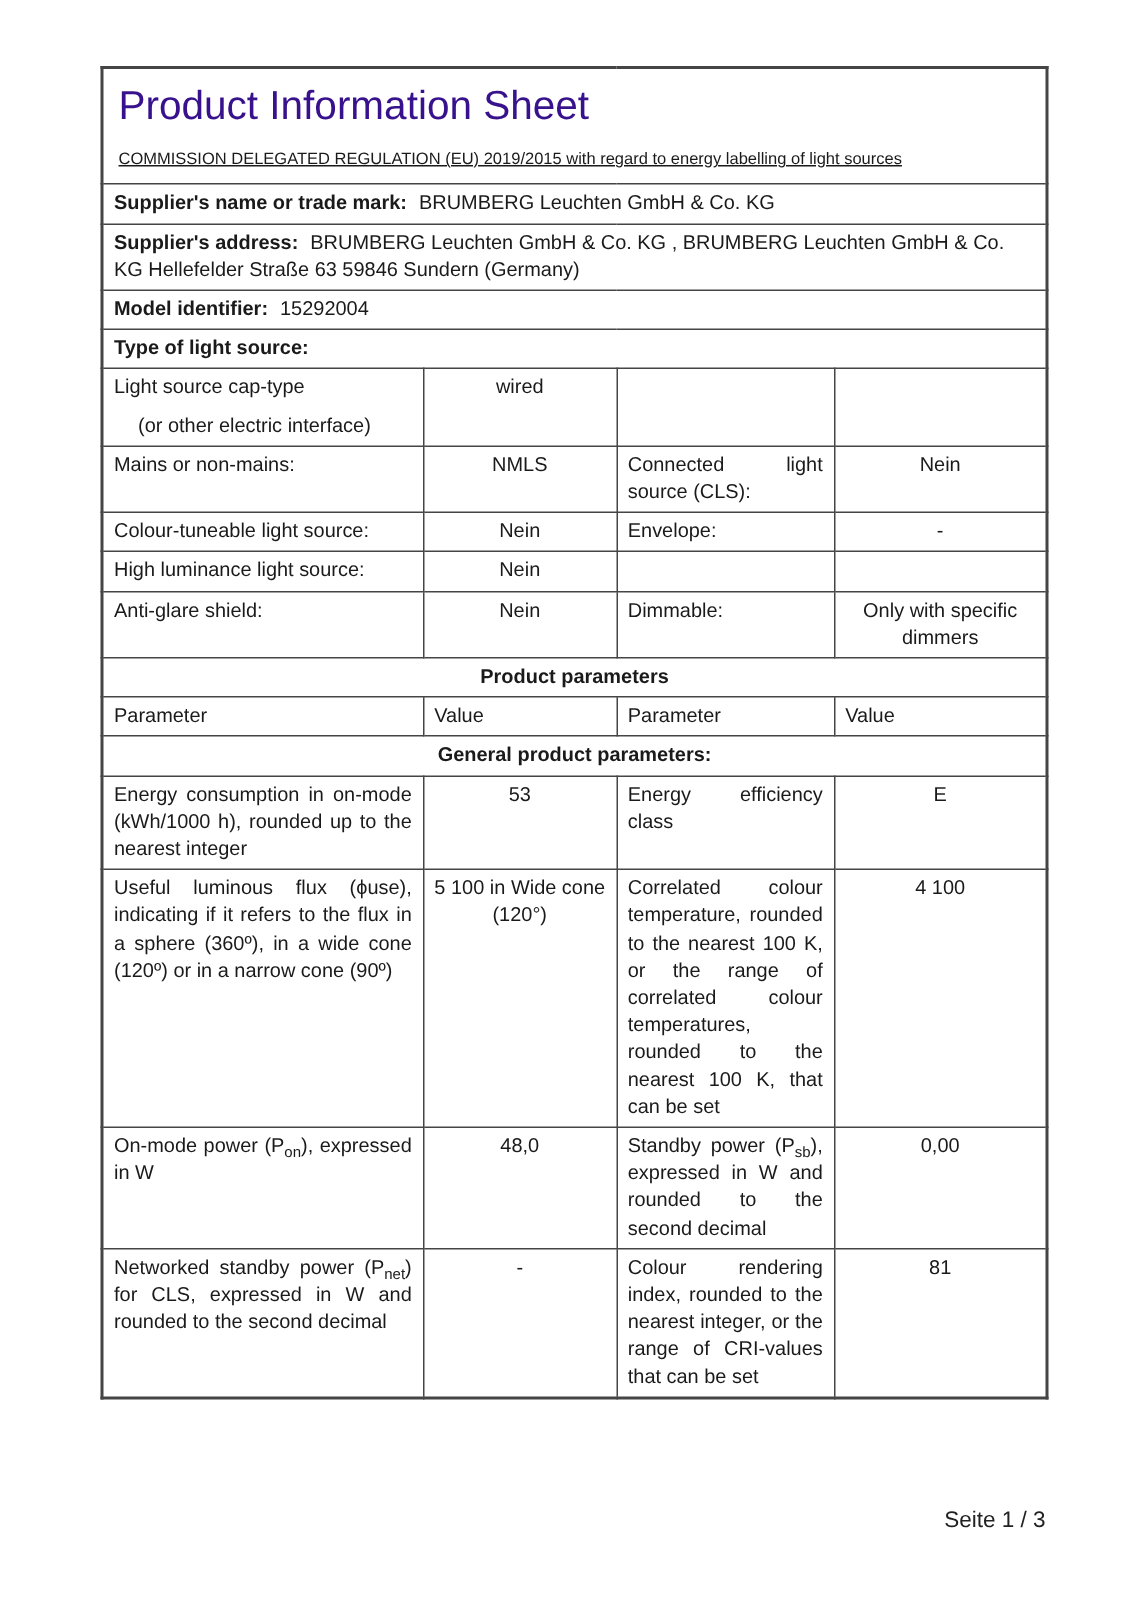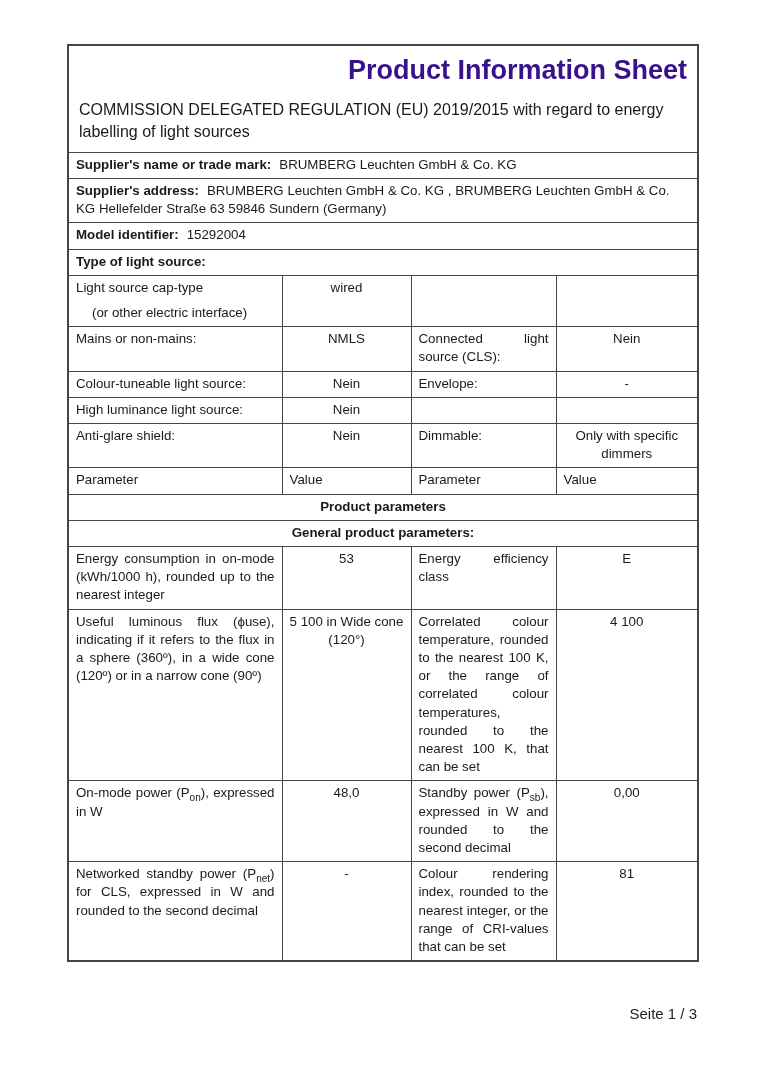--- a/index.html
+++ b/index.html
@@ -20,24 +20,24 @@
   }
   td{
     border:1px solid var(--border_color);
     vertical-align:top;
     padding:3px 7px 4px 7px;
     font-size:13.3px;line-height:1.37;
     overflow:hidden;
   }
   .title-cell{padding:6px 10px 8px 10px;}
   .doc-title{
-    font-size:27px;font-weight:bold;color:var(--title_color);
-    margin:0 0 10px 0;letter-spacing:0px;text-align:right;
+    font-size:27px;font-weight:normal;color:var(--title_color);
+    margin:0 0 10px 0;letter-spacing:0px;
   }
-  .regulation{font-size:16px;line-height:1.4;}
+  .regulation{font-size:11px;line-height:1.4;text-decoration:underline;}
   .lbl{text-align:justify;}
   .val{text-align:center;}
   .kv b{font-weight:bold;}
   .kv .v{margin-left:8px;}
   .sec-b{font-weight:bold;}
   .center-bold{text-align:center;font-weight:bold;}
   .para2{display:block;margin-top:7px;margin-left:16px;}
   sub{font-size:10px;line-height:0;}
   .footer{
     position:absolute;top:1005px;right:67px;
@@ -120,28 +120,28 @@
       </tr>
 
       <tr>
         <td class="lbl">Anti-glare shield:</td>
         <td class="val">Nein</td>
         <td class="lbl">Dimmable:</td>
         <td class="val">Only with specific dimmers</td>
       </tr>
 
       <tr>
+        <td colspan="4" class="center-bold">Product parameters</td>
+      </tr>
+
+      <tr>
         <td>Parameter</td>
         <td>Value</td>
         <td>Parameter</td>
         <td>Value</td>
-      </tr>
-
-      <tr>
-        <td colspan="4" class="center-bold">Product parameters</td>
       </tr>
 
       <tr>
         <td colspan="4" class="center-bold">General product parameters:</td>
       </tr>
 
       <tr>
         <td class="lbl">Energy consumption in on-mode (kWh/1000 h), rounded up to the nearest integer</td>
         <td class="val">53</td>
         <td class="lbl">Energy efficiency class</td>

